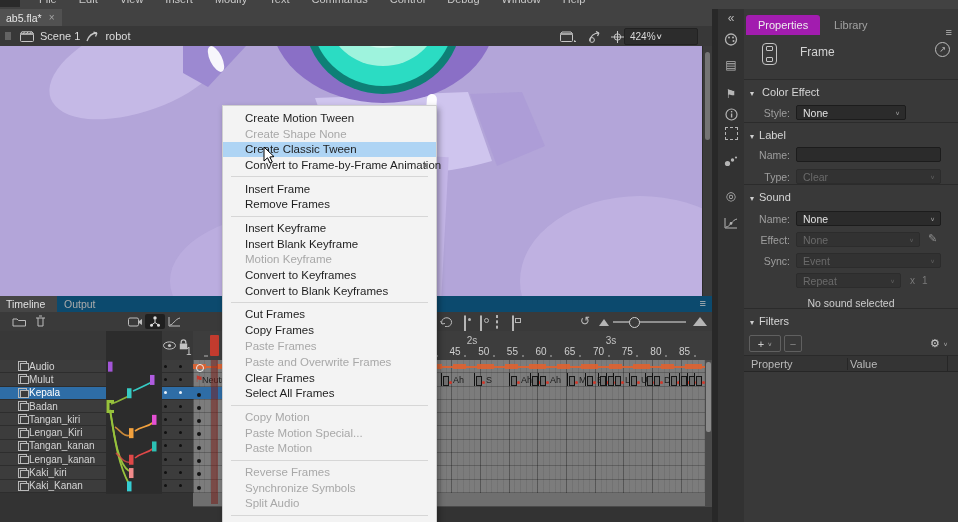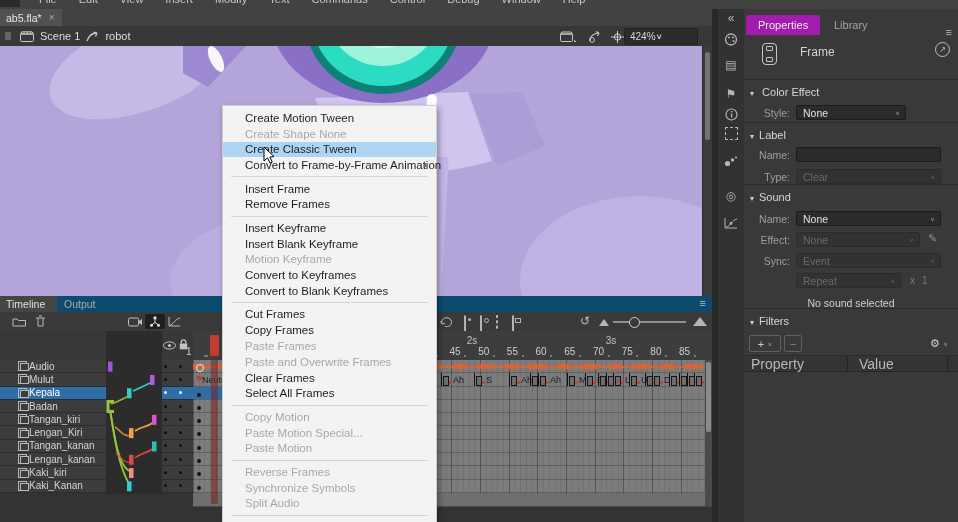--- a/index.html
+++ b/index.html
@@ -124,23 +124,23 @@
        padding:0 6px;font-size:10.5px;}
   .fld.on{background:#2b2b2b;border:1px solid #1c1c1c;color:#e2e2e2;}
   .fld.off{background:#323232;border:1px solid #2c2c2c;color:#6a6a6a;}
   .fld .fchev{position:absolute;right:5px;font-size:7px;color:#969696;transform:scaleY(.8);}
   .fld.off .fchev{color:#5c5c5c;}
   .pencil{position:absolute;color:#8d8d8d;font-size:11px;}
   .nosound{position:absolute;left:0;width:214px;text-align:center;color:#cdcdcd;font-size:10.5px;}
   .fbtn{position:absolute;height:17px;border:1px solid #606060;border-radius:2px;box-sizing:border-box;
         display:flex;align-items:center;justify-content:center;gap:3px;color:#cfcfcf;font-size:11px;}
   .ftable-head{position:absolute;left:0;width:214px;height:15px;background:#343434;border-top:1px solid #2a2a2a;
-        border-bottom:1px solid #262626;color:#b9b9b9;font-size:14px;display:flex;align-items:center;}
+        border-bottom:1px solid #262626;color:#b9b9b9;font-size:11px;display:flex;align-items:center;}
   .ftable-head .col1{padding-left:7px;width:96px;}
-  .ftable-head .col2{border-left:1px solid #262626;padding-left:11px;flex:1;}
+  .ftable-head .col2{border-left:1px solid #262626;padding-left:2px;flex:1;}
   .ftable-head .colend{border-left:1px solid #262626;width:10px;height:100%;}
 
   
   .ctx{left:222px;top:105px;width:213px;background:#f3f3f3;border:1px solid #cfcfcf;
        box-shadow:2px 3px 6px rgba(0,0,0,.35);padding:4px 0;z-index:50;}
   .cm-item{height:15.8px;display:flex;align-items:center;padding:0 10px 0 22px;font-size:11.5px;color:#1e1e1e;
            position:relative;white-space:nowrap;}
   .cm-item.disabled{color:#a8a8a8;}
   .cm-item.hl{background:var(--hl,#aed4f4);}
   .cm-arrow{position:absolute;right:9px;font-size:12px;color:#555;}

